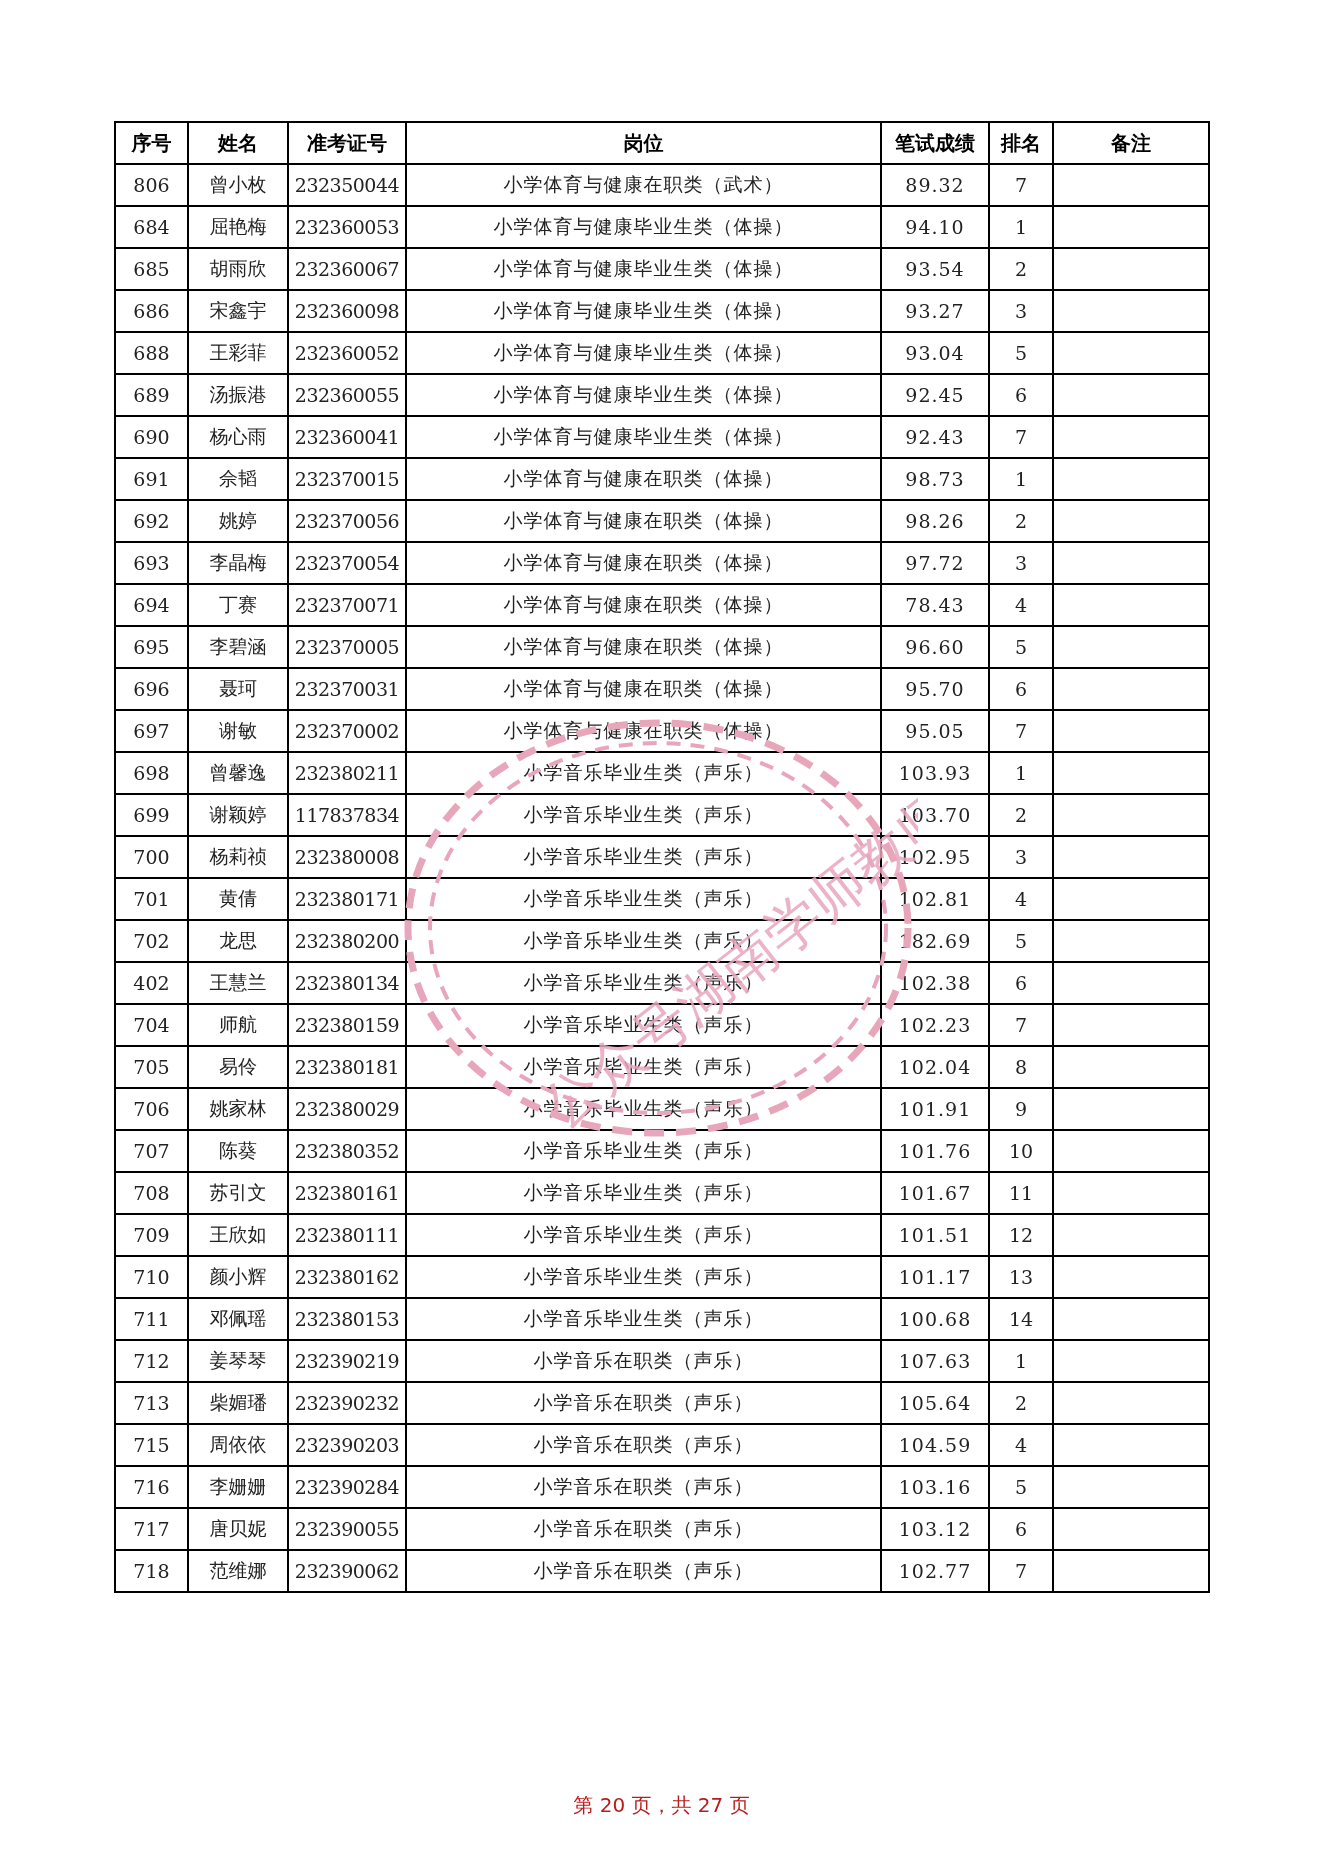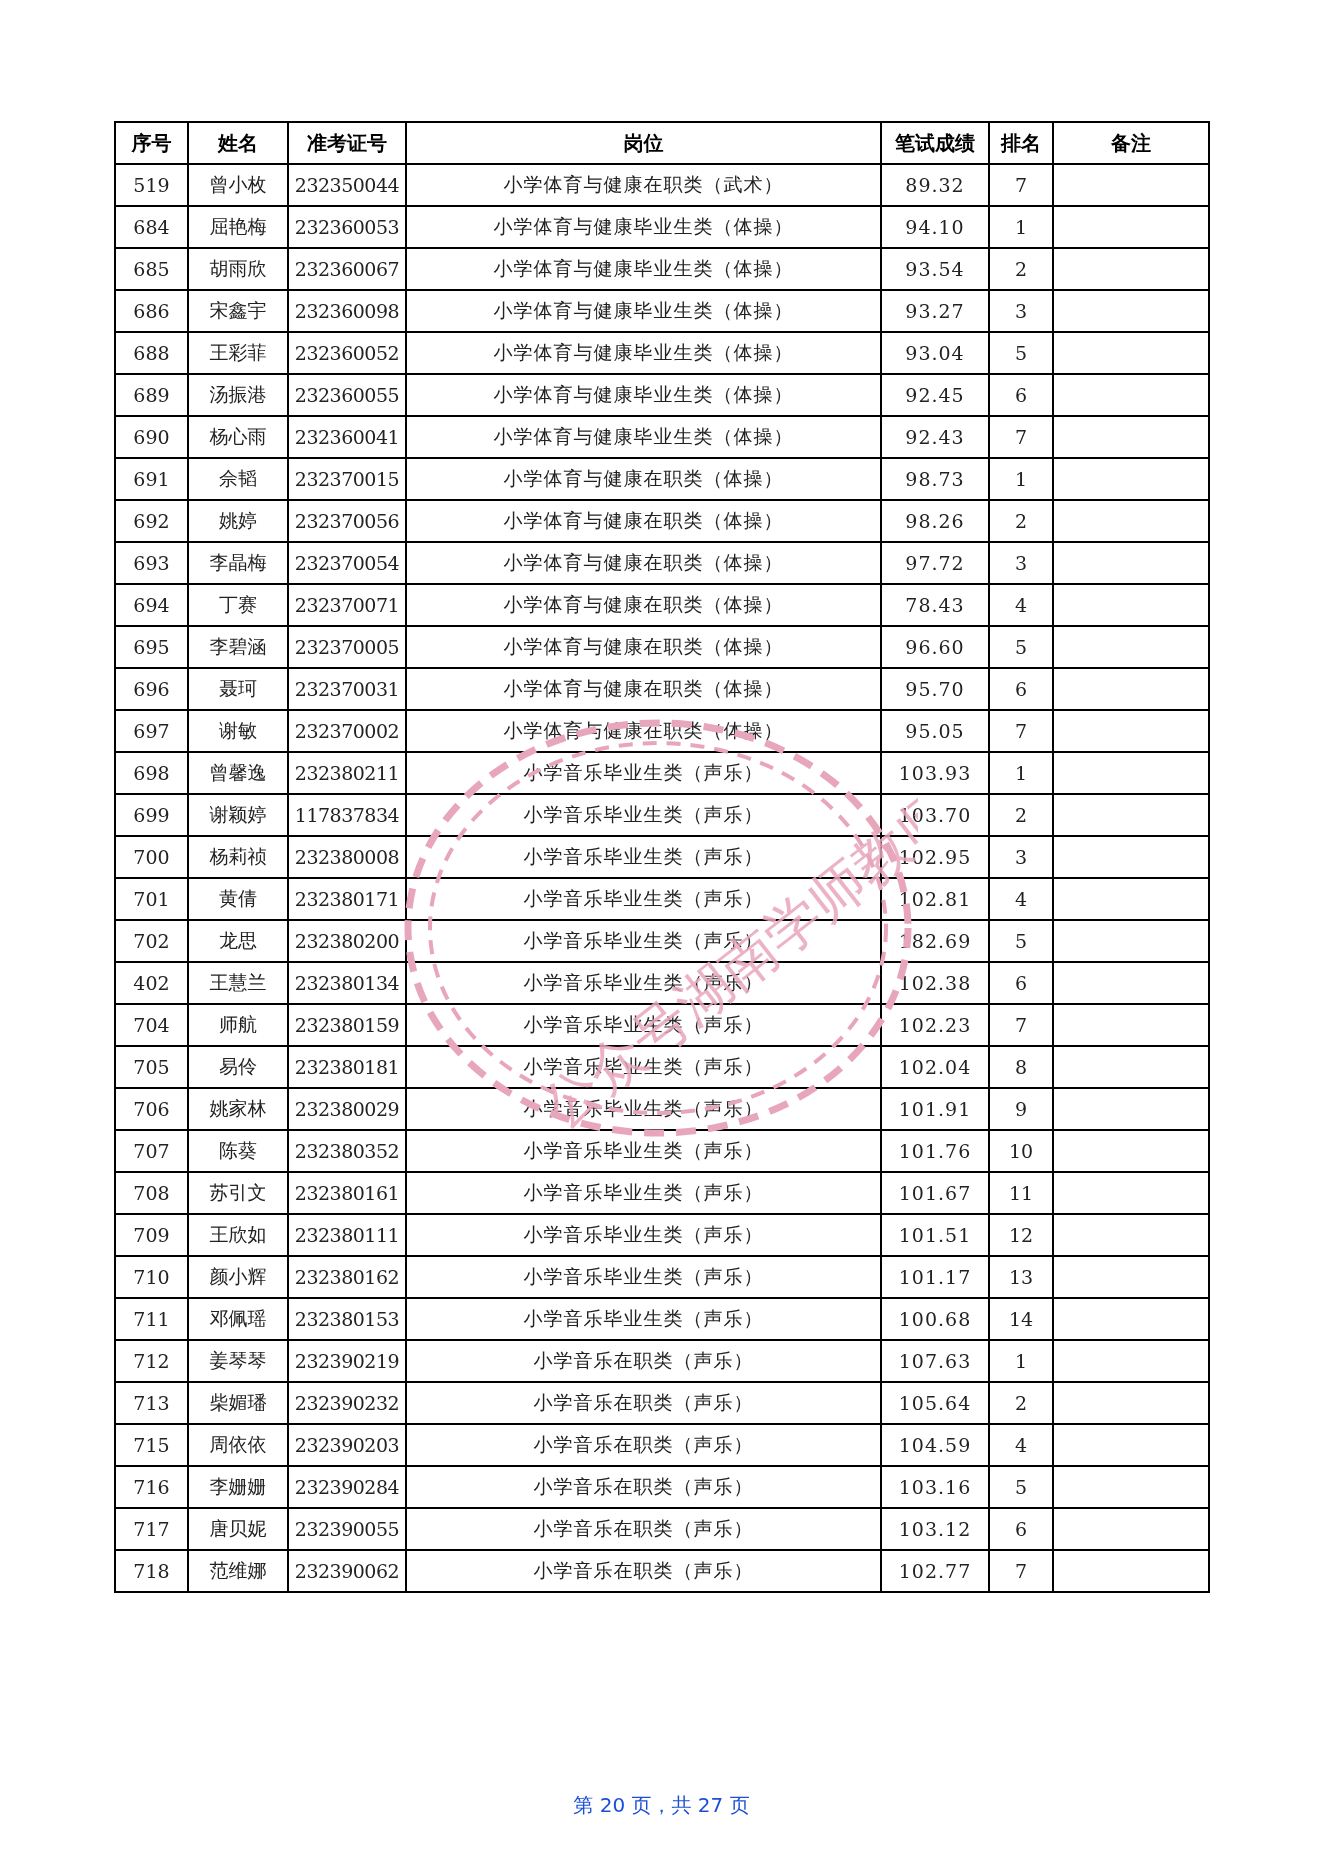--- a/index.html
+++ b/index.html
@@ -12,21 +12,21 @@
                  height: 40px; padding: 0; white-space: nowrap; overflow: hidden; }
   table.scores th { font-family: "DejaVu Sans", "Liberation Sans", sans-serif; font-weight: bold;
                  font-size: 20px; color: #000; margin-top: 12px; }
   table.scores td { font-size: 19px; color: #222; }
   col.c-no { width: 73px; } col.c-name { width: 100px; } col.c-id { width: 118px; }
   col.c-pos { width: 475px; } col.c-score { width: 108px; } col.c-rank { width: 64px; } col.c-note { width: 156px; }
   td.id { letter-spacing: -0.5px; font-size: 18px; }
   td.pos { font-size: 19px; letter-spacing: 1px; }
   td.score { letter-spacing: 1px; }
   .footer { position: absolute; left: 0; width: 1323px; top: 1792px; text-align: center;
-            font-size: 20px; color: #1d4ed8; font-family: "DejaVu Sans", "Liberation Sans", sans-serif; }
+            font-size: 20px; color: #b91c1c; font-family: "DejaVu Sans", "Liberation Sans", sans-serif; }
   .stamp { position: absolute; left: 398px; top: 708px; width: 520px; height: 440px; pointer-events: none; }
 </style>
 </head>
 <body>
 
 <div class="page">
 
   <table class="scores">
     <colgroup>
       <col class="c-no">
@@ -43,21 +43,21 @@
         <th>姓名</th>
         <th>准考证号</th>
         <th>岗位</th>
         <th>笔试成绩</th>
         <th>排名</th>
         <th>备注</th>
       </tr>
     </thead>
     <tbody id="table-body">
         <tr>
-          <td>519</td>
+          <td>806</td>
           <td>曾小枚</td>
           <td class="id">232350044</td>
           <td class="pos">小学体育与健康在职类（武术）</td>
           <td class="score">89.32</td>
           <td>7</td>
           <td></td>
         </tr>
         <tr>
           <td>684</td>
           <td>屈艳梅</td>

